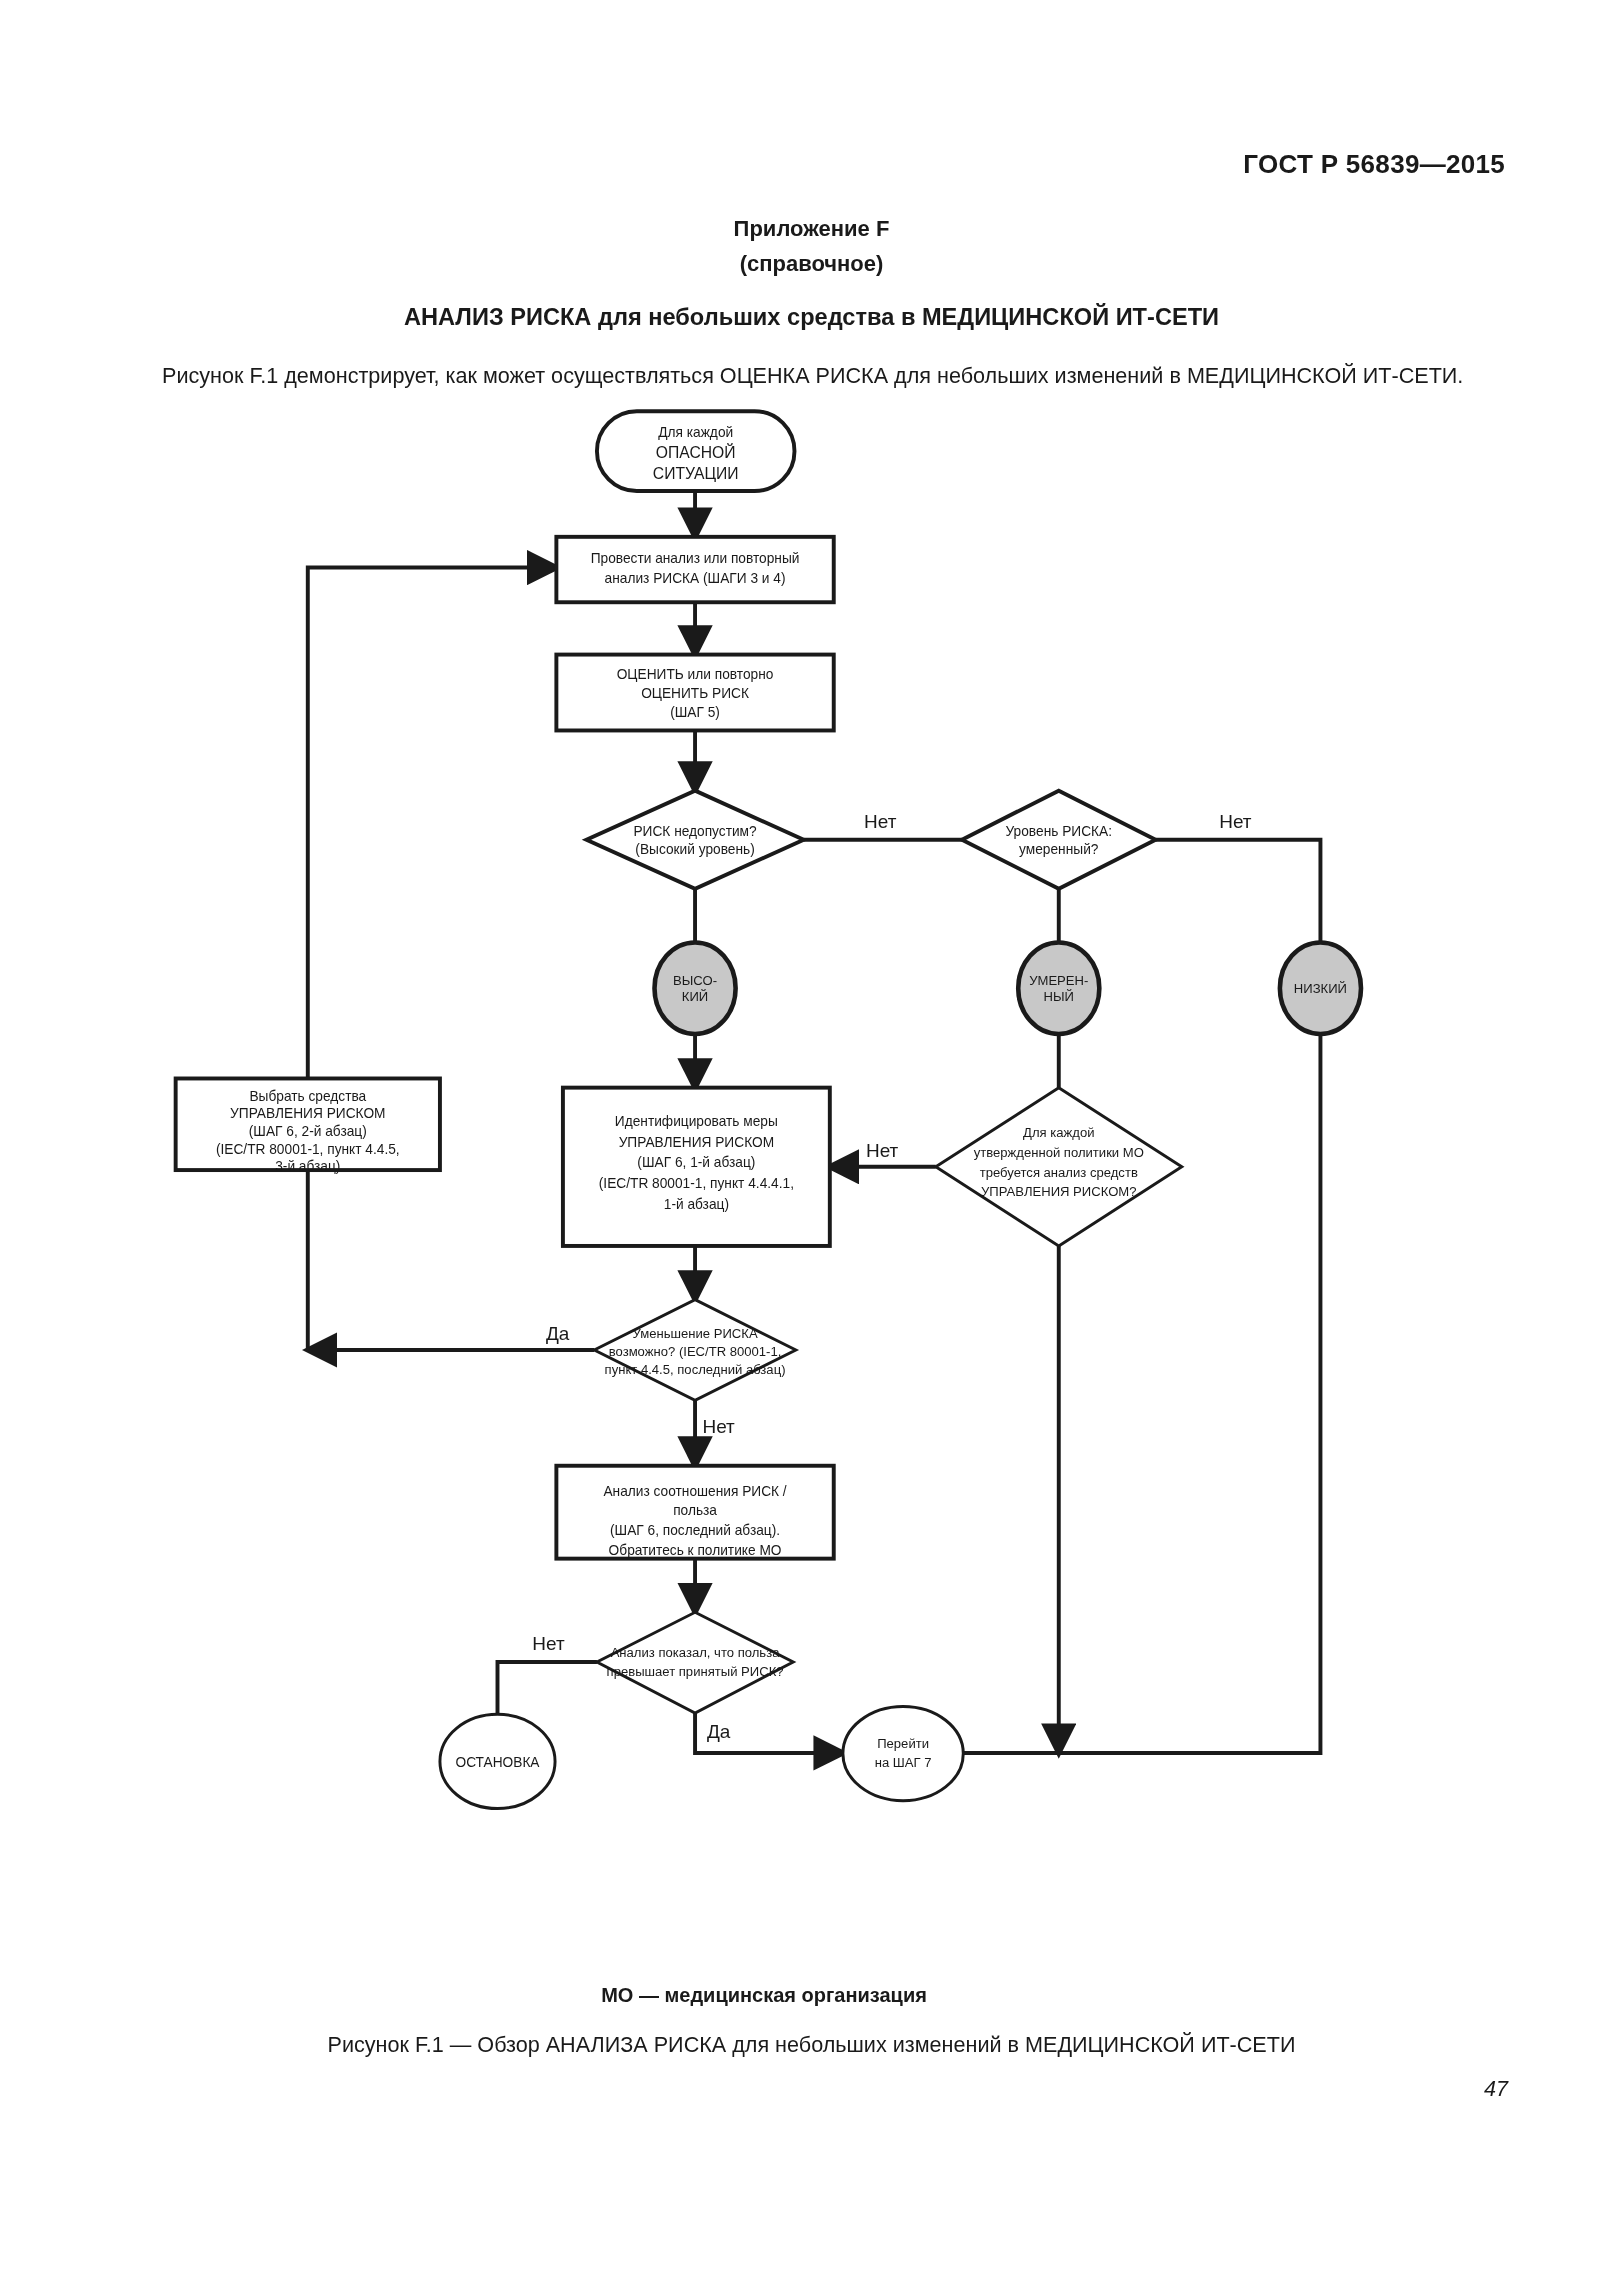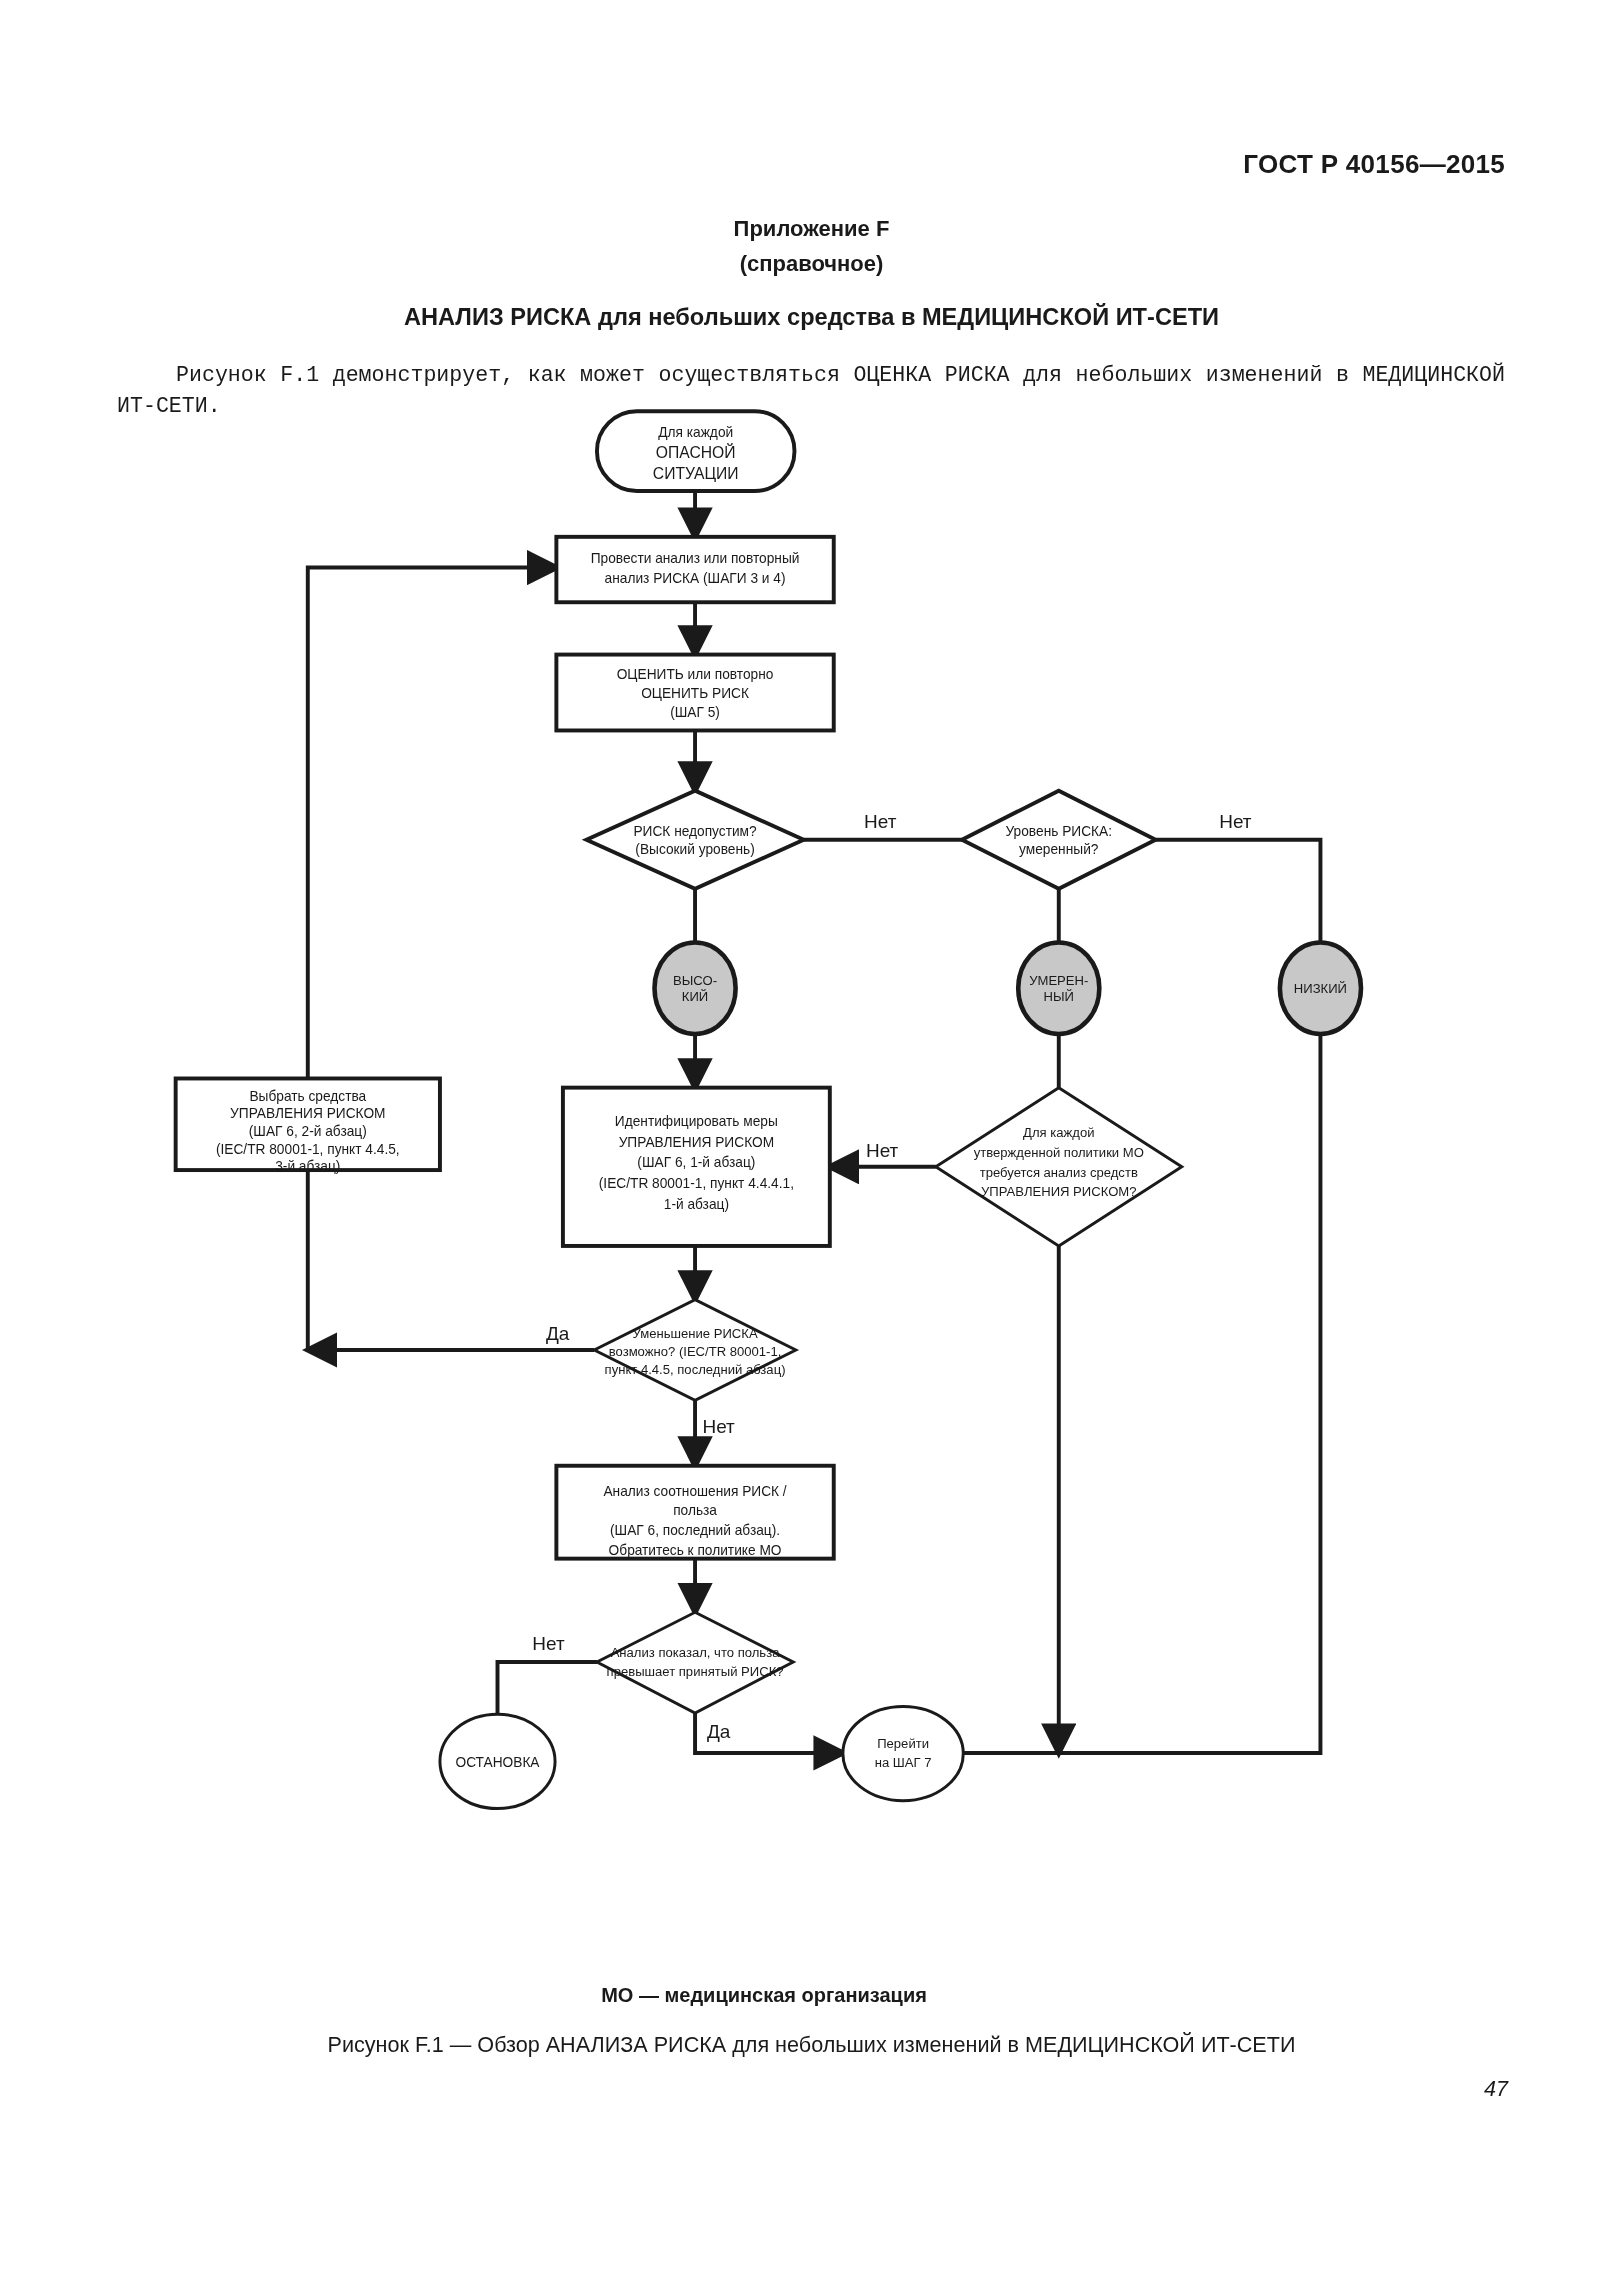--- a/index.html
+++ b/index.html
@@ -23,24 +23,23 @@
   }
   #annex-1{ top:216px; }
   #annex-2{ top:251px; }
 
   .annex-title{
     position:absolute; left:0; width:1623px; text-align:center;
     top:304px; font-size:23.6px; font-weight:bold;
   }
 
   .body-par{
-    position:absolute; left:117px; right:118px; top:360px;
+    position:absolute; left:103px; right:118px; top:360px;
     font-size:21.6px; line-height:31px; text-align:justify;
     text-indent:59px;
-    font-family:Liberation Mono, monospace;
   }
 
   .legend-note{
     position:absolute; left:0; width:1528px; text-align:center;
     top:1984px; font-size:20px; font-weight:bold;
   }
   .fig-caption{
     position:absolute; left:0; width:1623px; text-align:center;
     top:2032px; font-size:21.6px;
   }
@@ -58,21 +57,21 @@
   .tx{ font-size:21px; text-anchor:middle; }
   .tx-sm{ font-size:20px; text-anchor:middle; }
   .tx-lg{ font-size:24px; text-anchor:middle; }
   .lbl{ font-size:29px; text-anchor:middle; }
 </style>
 </head>
 <body>
 
 <div class="page">
 
-  <div class="doc-header">ГОСТ Р 40156—2015</div>
+  <div class="doc-header">ГОСТ Р 56839—2015</div>
 
   <div class="annex-line" id="annex-2">(справочное)</div>
   <div class="annex-line" id="annex-1">Приложение F</div>
   <div class="annex-title">АНАЛИЗ РИСКА для небольших средства в МЕДИЦИНСКОЙ ИТ-СЕТИ</div>
   <div class="body-par">Рисунок F.1 демонстрирует, как может осуществляться ОЦЕНКА РИСКА для небольших изменений в МЕДИЦИНСКОЙ ИТ-СЕТИ.</div>
 
   <svg id="flow" width="1623" height="1570" viewBox="0 0 2480 2400">
     <defs>
       <marker id="ah" markerWidth="9" markerHeight="9" refX="7.5" refY="4.5" orient="auto">
         <path d="M0,0 L9,4.5 L0,9 z" fill="#1a1a1a"></path>

